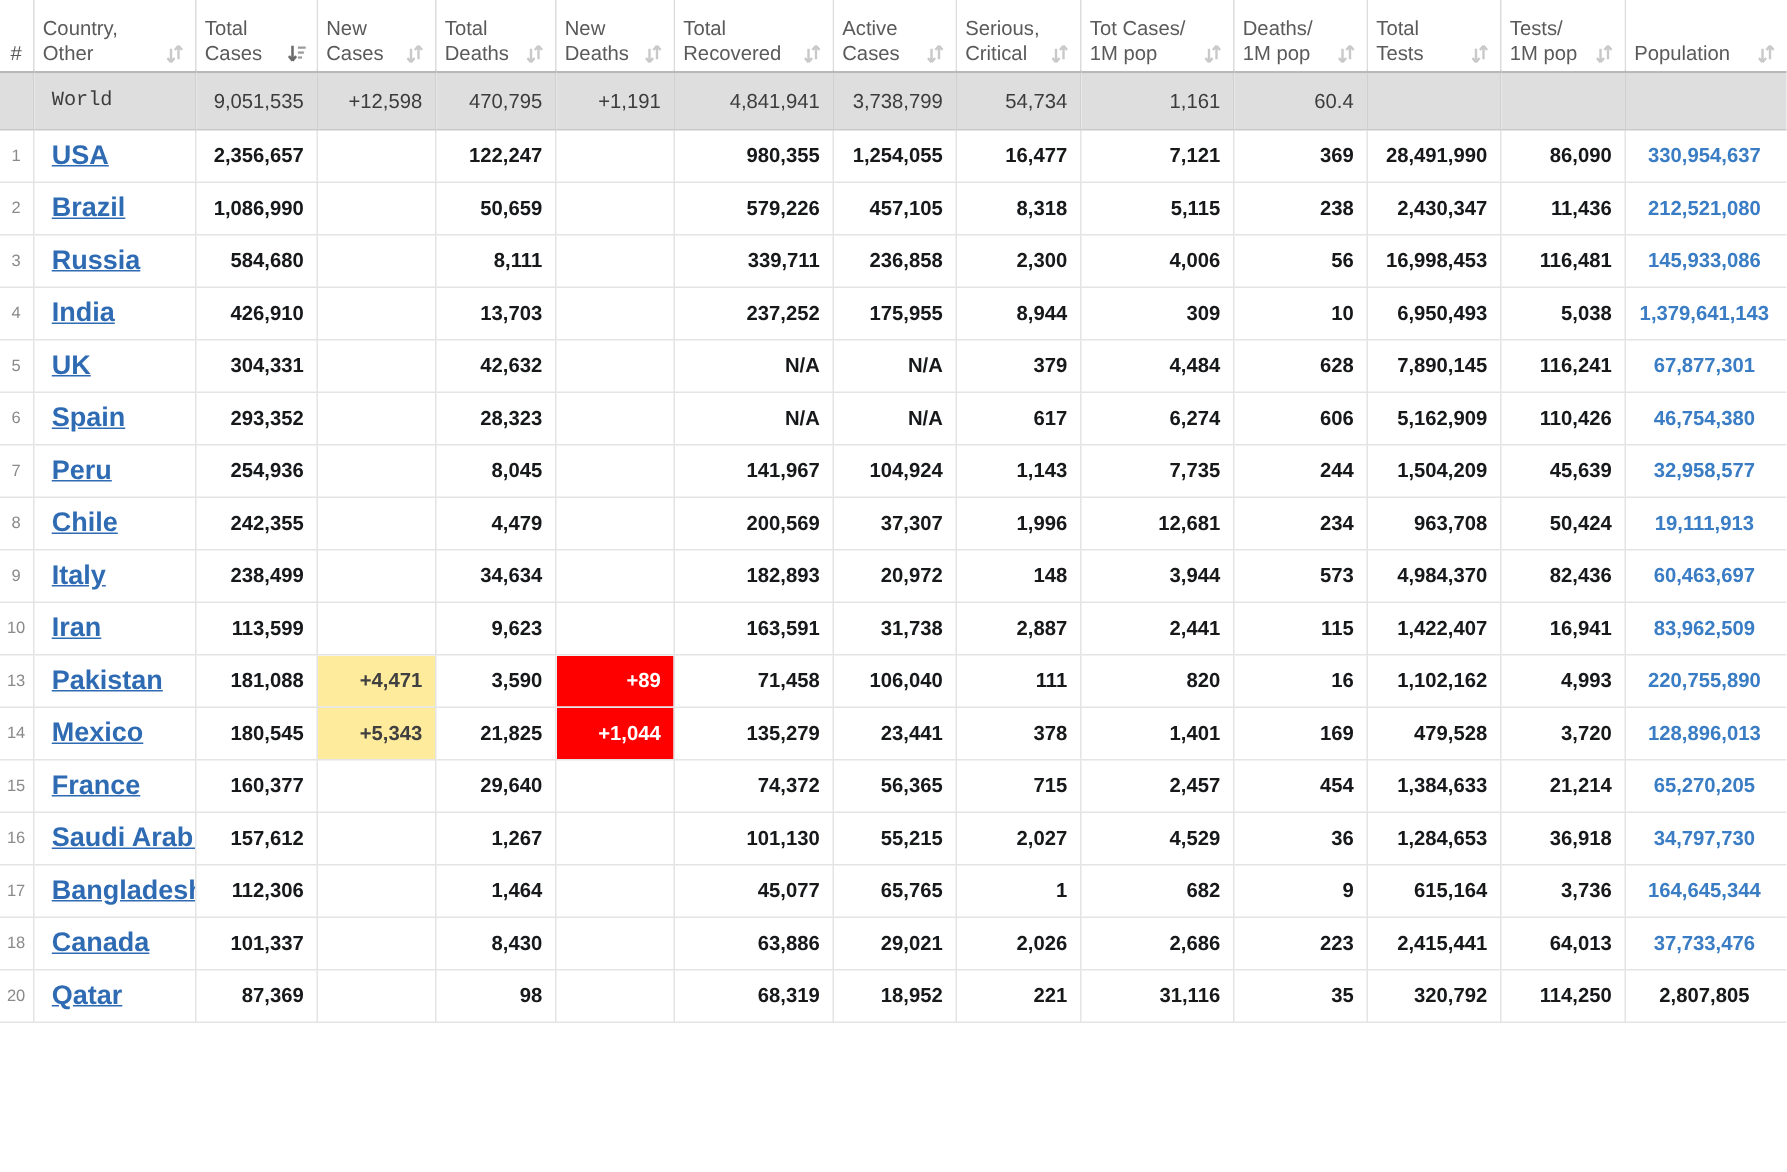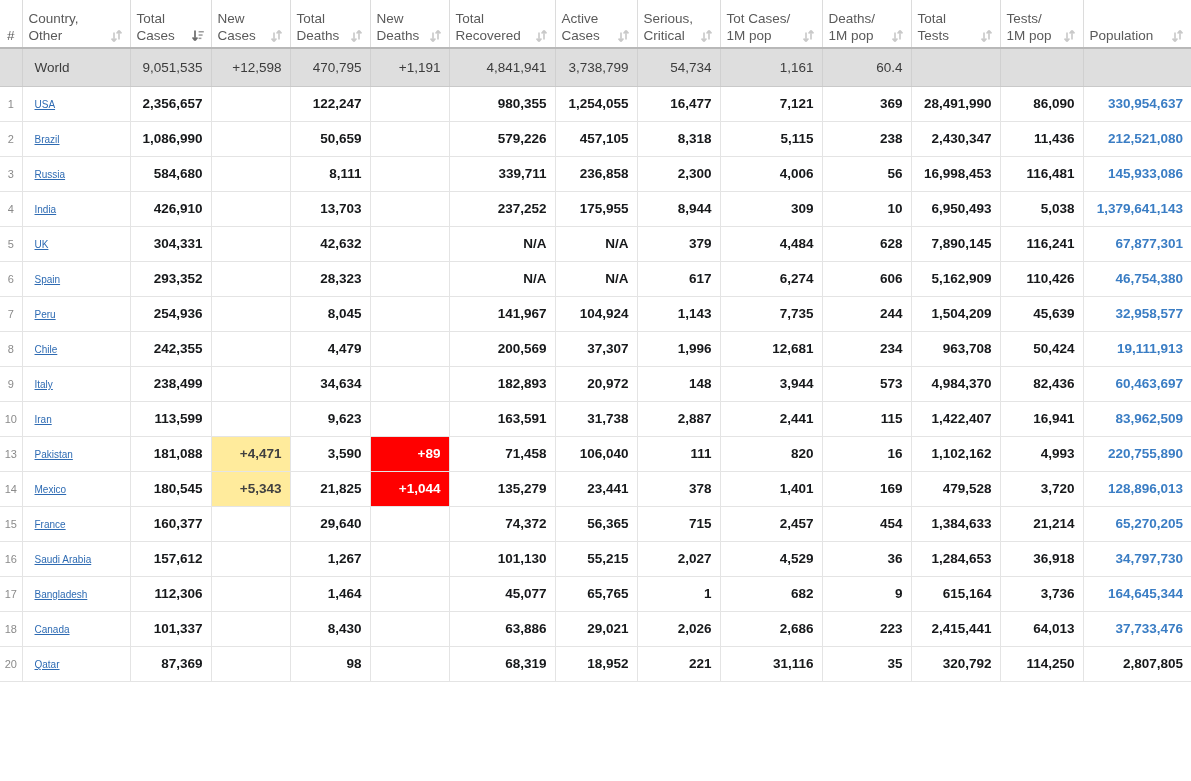--- a/index.html
+++ b/index.html
@@ -72,53 +72,54 @@
     padding: 3px 8px 3px 6px;
     border-right: 1px solid #e4e4e4;
     border-bottom: 1px solid #e4e4e4;
     text-align: right;
     font-weight: bold;
     font-size: 13.5px;
     color: #16181a;
     white-space: nowrap;
     overflow: hidden;
   }
-  tbody td:last-child { border-right: none; }
+  tbody td:last-child { border-right: none; text-align: center; }
 
   tbody tr td.cell-rank {
     text-align: center;
     font-weight: normal;
     font-size: 11px;
     color: #8a8a8a;
     padding-left: 2px;
     padding-right: 2px;
   }
   tbody td.cell-country {
     text-align: left;
     padding-left: 12px;
   }
   tbody td.cell-country a {
     color: #2e6bb3;
     text-decoration: underline;
-    font-weight: normal;
-    font-size: 10px;
+    font-weight: bold;
+    font-size: 18px;
   }
 
   
   tr.row-world td {
     background: #dedede;
     font-weight: normal;
     color: #3c3c3c;
     height: 38px;
     border-right: 1px solid #d0d0d0;
     border-bottom: 1px solid #c9c9c9;
   }
   tr.row-world td.cell-country {
     padding-left: 12px;
     text-align: left;
+    font-family: Liberation Mono, monospace;
   }
 
   
   td.hl-new-cases {
     background: #ffeb9c;
     color: #404040;
   }
   td.hl-new-deaths {
     background: #ff0000;
     color: #ffffff;

